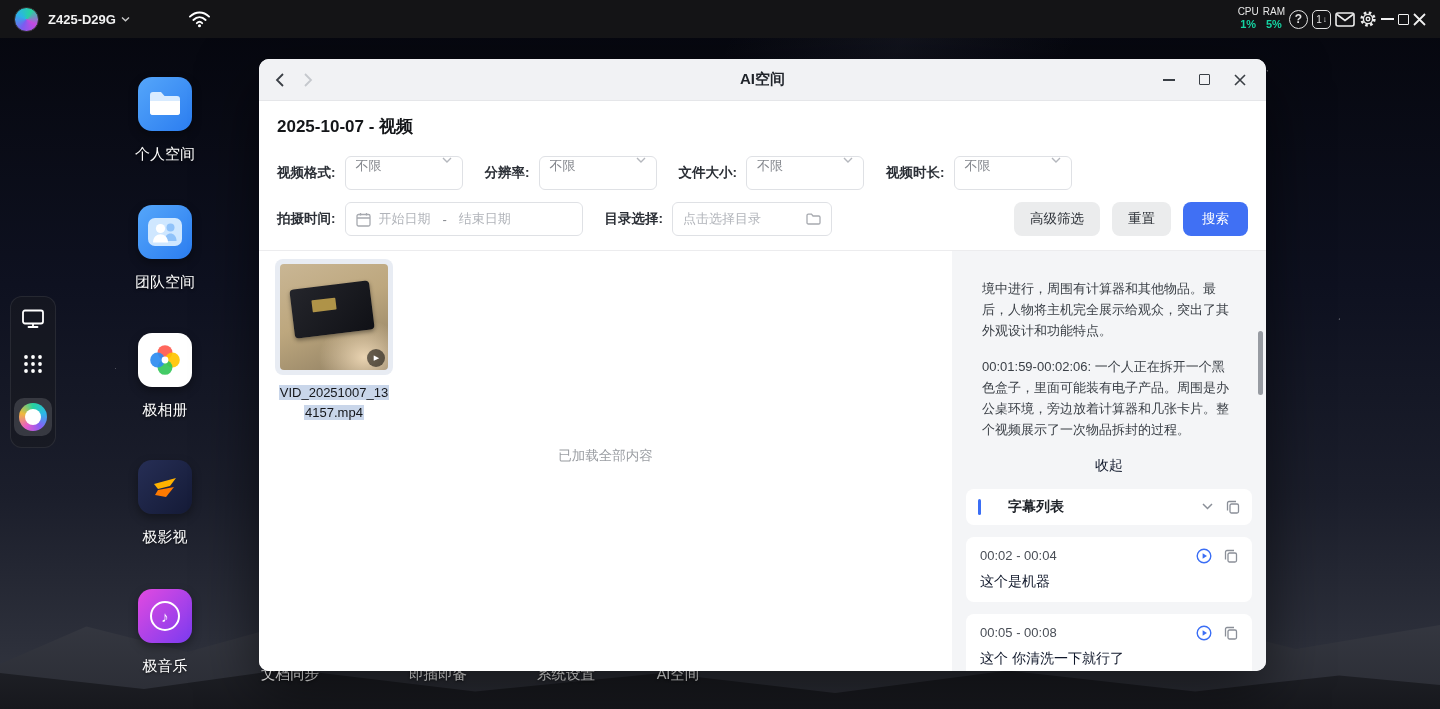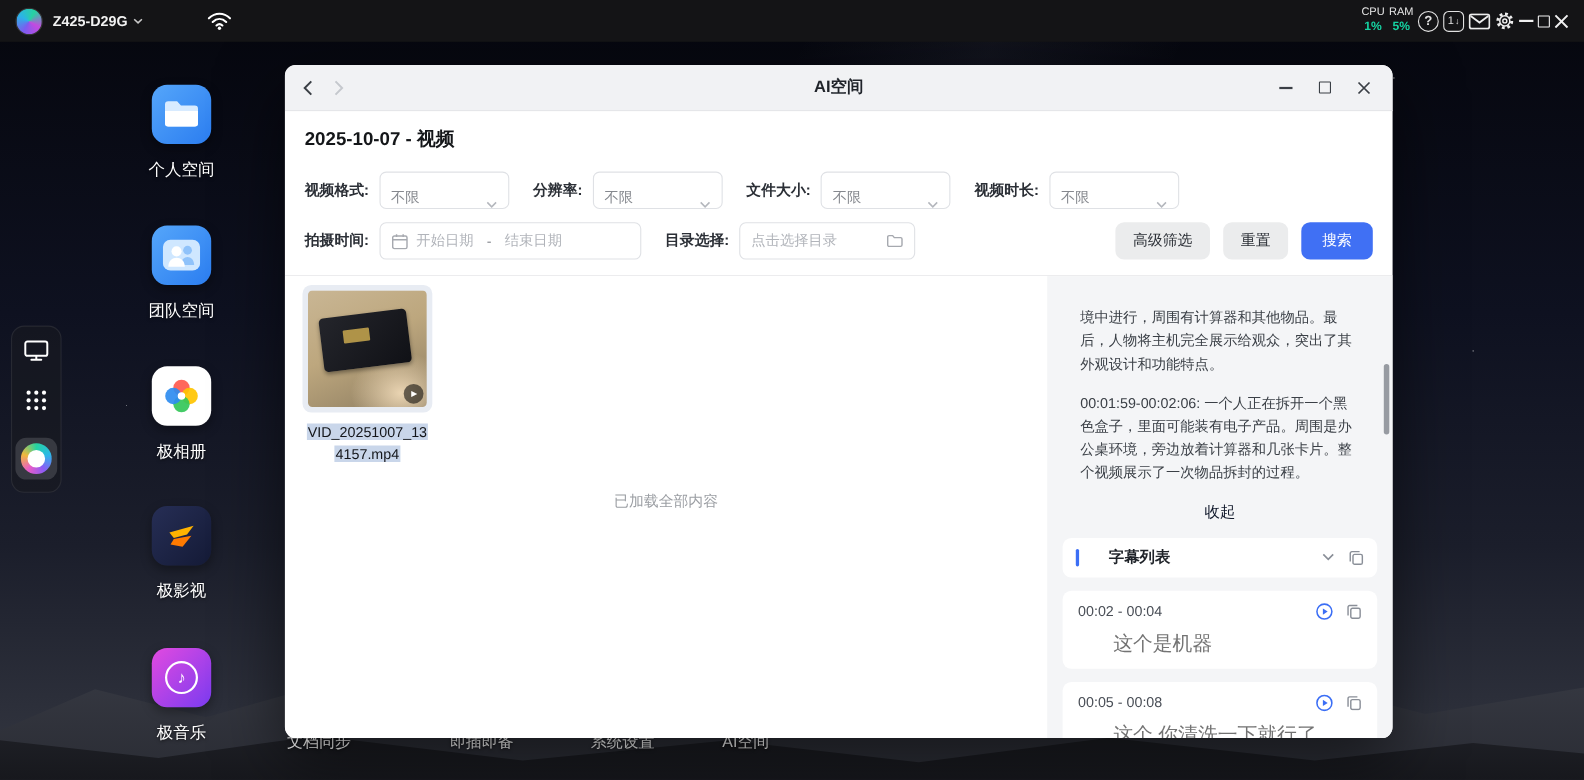--- a/index.html
+++ b/index.html
@@ -85,21 +85,21 @@
   .w-max { width:11px; height:11px; border:1.6px solid #3a3f45; border-radius:1px; }
 
   .win-heading { padding:14px 18px 10px; font-size:17px; font-weight:700; color:#141619; }
 
   .filters { padding:0 18px 14px; border-bottom:1px solid #ececee; }
   .f-row { display:flex; align-items:center; }
   .f-row1 { margin-top:8px; }
   .f-row2 { margin-top:12px; }
   .f-label { font-size:13.5px; font-weight:700; color:#2b2f36; margin-right:9px; white-space:nowrap; }
   .select { width:118px; height:34px; border:1px solid #dfe1e5; border-radius:6px; background:#fff;
-    display:flex; align-items:flex-end; padding:0 10px; margin-right:22px; cursor:pointer; }
+    display:flex; align-items:flex-start; padding:0 10px; margin-right:22px; cursor:pointer; }
   .select .val { color:#85888e; font-size:13px; flex:1; }
   .date-box { width:238px; height:34px; border:1px solid #dfe1e5; border-radius:6px; background:#fff;
     display:flex; align-items:center; padding:0 10px; gap:8px; margin-right:22px; cursor:pointer; }
   .ph { color:#b1b4ba; font-size:13px; }
   .dash { color:#85888e; font-size:13px; margin:0 4px; }
   .dir-box { width:160px; height:34px; border:1px solid #dfe1e5; border-radius:6px; background:#fff;
     display:flex; align-items:center; padding:0 10px; cursor:pointer; }
   .dir-box .ph { flex:1; }
   .f-actions { margin-left:auto; display:flex; gap:12px; }
   .btn { height:34px; padding:0 16px; border-radius:8px; font-size:13.5px; display:flex; align-items:center; justify-content:center;
@@ -133,21 +133,21 @@
   .collapse { text-align:center; color:#0f172a; font-size:14px; margin-top:10px; cursor:pointer; }
   .sub-header { margin-top:14px; background:#fff; border-radius:8px; height:36px; display:flex; align-items:center;
     padding:0 12px; gap:27px; }
   .accent { width:3px; height:16px; background:#3b6ef5; border-radius:2px; }
   .sub-header .sh-title { font-size:14px; font-weight:700; color:#1f2329; flex:1; }
   .sh-icons { display:flex; align-items:center; gap:13px; color:#8a8f98; }
   .sub-card { margin-top:12px; background:#fff; border-radius:8px; padding:11px 14px; }
   .sub-time-row { display:flex; align-items:center; }
   .sub-time { font-size:13px; color:#4a4f57; flex:1; }
   .row-icons { display:flex; align-items:center; gap:12px; }
-  .sub-text { margin-top:9px; font-size:18px; color:#737373;margin-left:32px; }
+  .sub-text { margin-top:9px; font-size:14px; color:#0f172a; }
   .panel-scroll { position:absolute; right:3px; top:80px; width:5px; height:64px; background:#979ba2; border-radius:3px; cursor:pointer; }
 
   svg { display:block; }
 </style>
 </head>
 <body>
 
 <div class="stars"></div>
 <div class="mountains-back"></div>
 <div class="mountains-front"></div>

